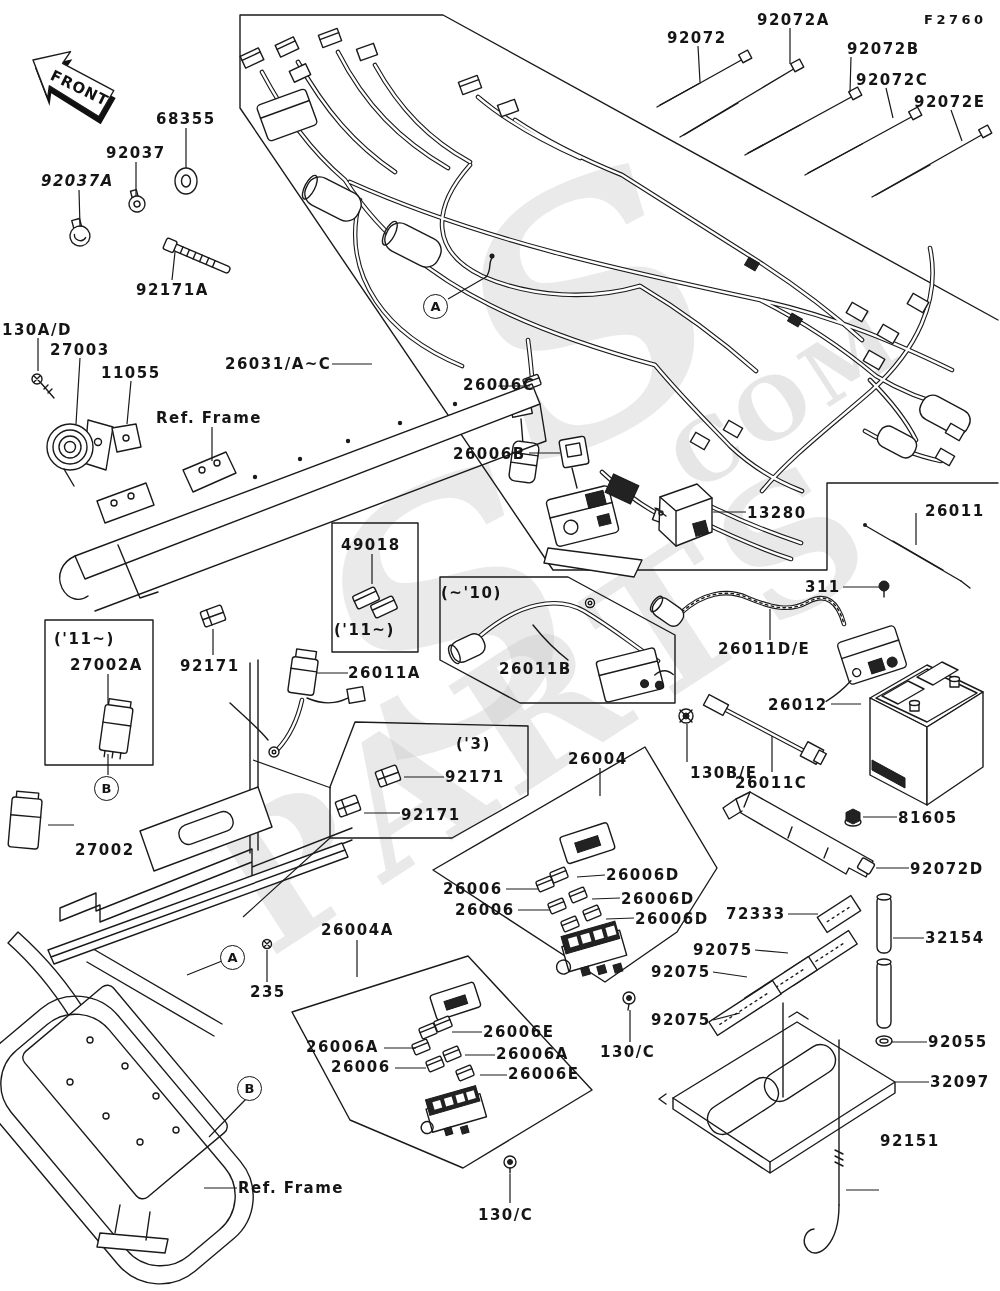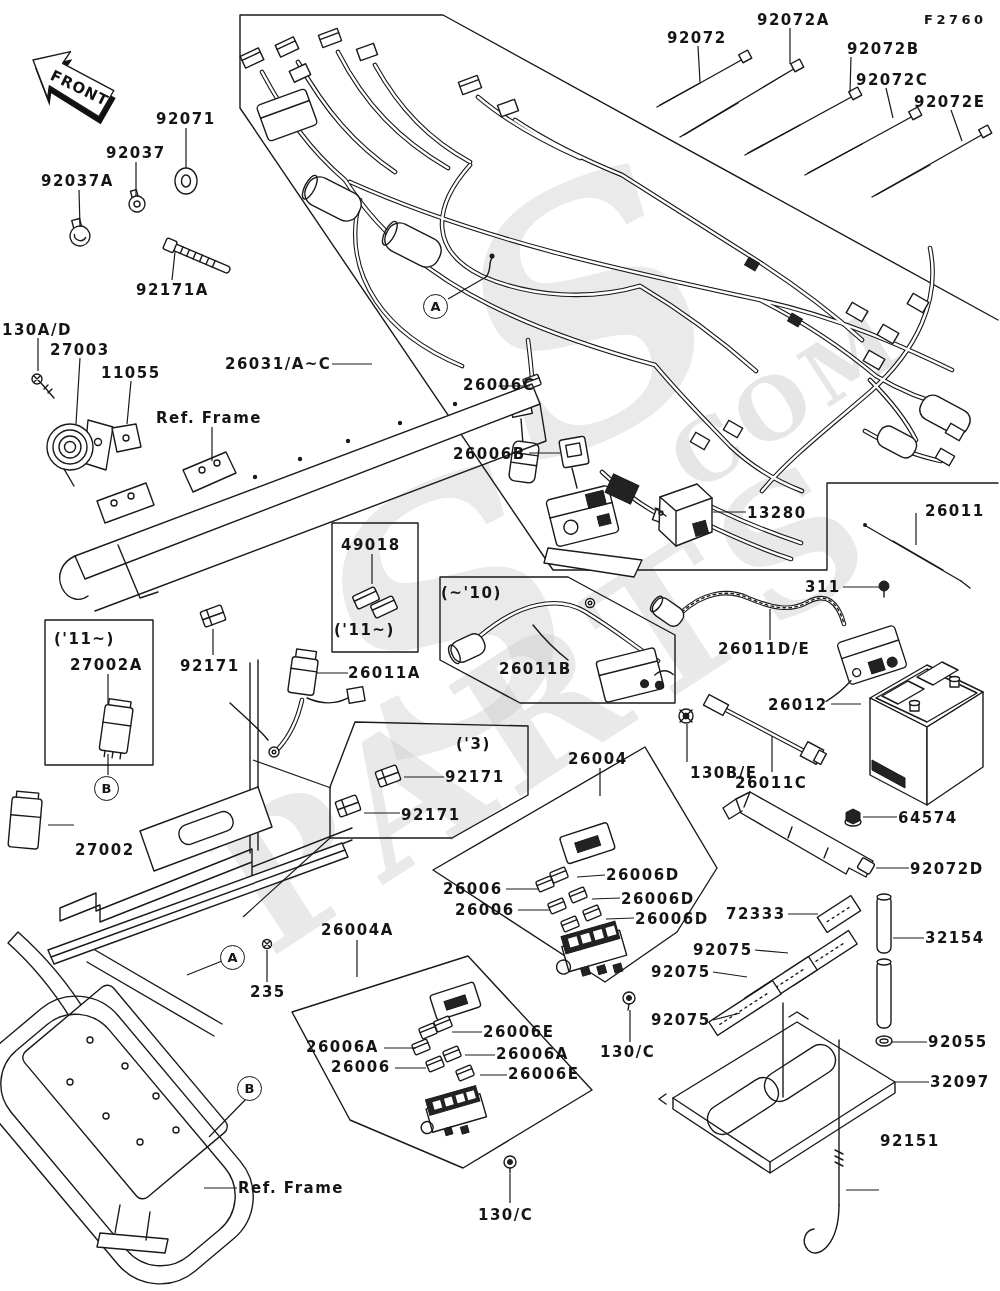--- a/index.html
+++ b/index.html
@@ -562,23 +562,23 @@
 
     <path class="ld" d="M698,46 L700,82 M790,28 L790,64 M851,57 L850,92 M886,88 L893,118 M951,110 L962,141 M186,128 L186,168 M136,162 L136,196 M79,190 L80,227 M172,280 L175,252 M38,338 L38,371 M80,358 L76,424 M131,381 L127,424 M212,427 L212,461 M332,364 L372,364 M498,386 L530,386 M529,453 L560,453 M746,512 L713,512 M916,513 L916,545 M843,587 L879,587 M770,640 L770,609 M831,704 L861,704 M372,554 L372,584 M108,674 L108,704 M108,754 L108,775 M348,673 L316,673 M213,655 L213,629 M74,825 L48,825 M444,777 L404,777 M400,813 L364,813 M600,768 L600,796 M687,762 L687,724 M772,772 L772,736 M897,817 L863,817 M909,868 L876,868 M788,914 L818,914 M506,889 L538,889 M518,910 L550,910 M605,875 L577,877 M620,898 L592,899 M634,918 L606,919 M755,950 L788,953 M713,972 L747,977 M713,1020 L740,1013 M924,938 L893,938 M357,940 L357,977 M267,982 L267,950 M927,1042 L892,1042 M929,1082 L896,1082 M482,1032 L452,1032 M384,1048 L416,1048 M495,1055 L465,1055 M395,1068 L426,1068 M507,1075 L480,1075 M630,1042 L630,1010 M510,1203 L510,1174 M237,1188 L204,1188 M879,1190 L846,1190 M448,299 L486,277 M222,961 L187,975 M246,1099 L209,1137 M253,760 L331,788 M330,838 L243,917"></path>
   </svg>
 
   <div class="lbl sm" style="left:924px;top:12px;">F2760</div>
   <div class="lbl" style="left:667px;top:29px;">92072</div>
   <div class="lbl" style="left:757px;top:11px;">92072A</div>
   <div class="lbl" style="left:815px;top:40px;margin-left:32px;">92072B</div>
   <div class="lbl" style="left:856px;top:71px;">92072C</div>
   <div class="lbl" style="left:914px;top:93px;">92072E</div>
-  <div class="lbl" style="left:156px;top:110px;">92071</div>
+  <div class="lbl" style="left:156px;top:110px;">68355</div>
   <div class="lbl" style="left:106px;top:144px;">92037</div>
-  <div class="lbl" style="left:41px;top:172px;">92037A</div>
+  <div class="lbl" style="left:41px;top:172px;font-style:italic;">92037A</div>
   <div class="lbl" style="left:136px;top:281px;">92171A</div>
   <div class="lbl" style="left:2px;top:321px;">130A/D</div>
   <div class="lbl" style="left:50px;top:341px;">27003</div>
   <div class="lbl" style="left:101px;top:364px;">11055</div>
   <div class="lbl" style="left:156px;top:409px;">Ref. Frame</div>
   <div class="lbl" style="left:225px;top:355px;">26031/A~C</div>
   <div class="lbl" style="left:423px;top:376px;margin-left:40px;">26006C</div>
   <div class="lbl" style="left:453px;top:445px;">26006B</div>
   <div class="lbl" style="left:747px;top:504px;">13280</div>
   <div class="lbl" style="left:886px;top:502px;margin-left:39px;">26011</div>
@@ -593,21 +593,21 @@
   <div class="lbl" style="left:70px;top:656px;">27002A</div>
   <div class="lbl" style="left:180px;top:657px;">92171</div>
   <div class="lbl" style="left:348px;top:664px;">26011A</div>
   <div class="lbl" style="left:75px;top:817px;margin-top:24px;">27002</div>
   <div class="lbl" style="left:456px;top:735px;">('3)</div>
   <div class="lbl" style="left:445px;top:768px;">92171</div>
   <div class="lbl" style="left:401px;top:806px;">92171</div>
   <div class="lbl" style="left:568px;top:750px;">26004</div>
   <div class="lbl" style="left:650px;top:764px;margin-left:40px;">130B/E</div>
   <div class="lbl" style="left:735px;top:774px;">26011C</div>
-  <div class="lbl" style="left:898px;top:809px;">64574</div>
+  <div class="lbl" style="left:898px;top:809px;">81605</div>
   <div class="lbl" style="left:910px;top:860px;">92072D</div>
   <div class="lbl" style="left:726px;top:905px;">72333</div>
   <div class="lbl" style="left:443px;top:880px;">26006</div>
   <div class="lbl" style="left:455px;top:901px;">26006</div>
   <div class="lbl" style="left:606px;top:866px;">26006D</div>
   <div class="lbl" style="left:621px;top:890px;">26006D</div>
   <div class="lbl" style="left:635px;top:910px;">26006D</div>
   <div class="lbl" style="left:693px;top:941px;">92075</div>
   <div class="lbl" style="left:651px;top:963px;">92075</div>
   <div class="lbl" style="left:651px;top:1011px;">92075</div>

